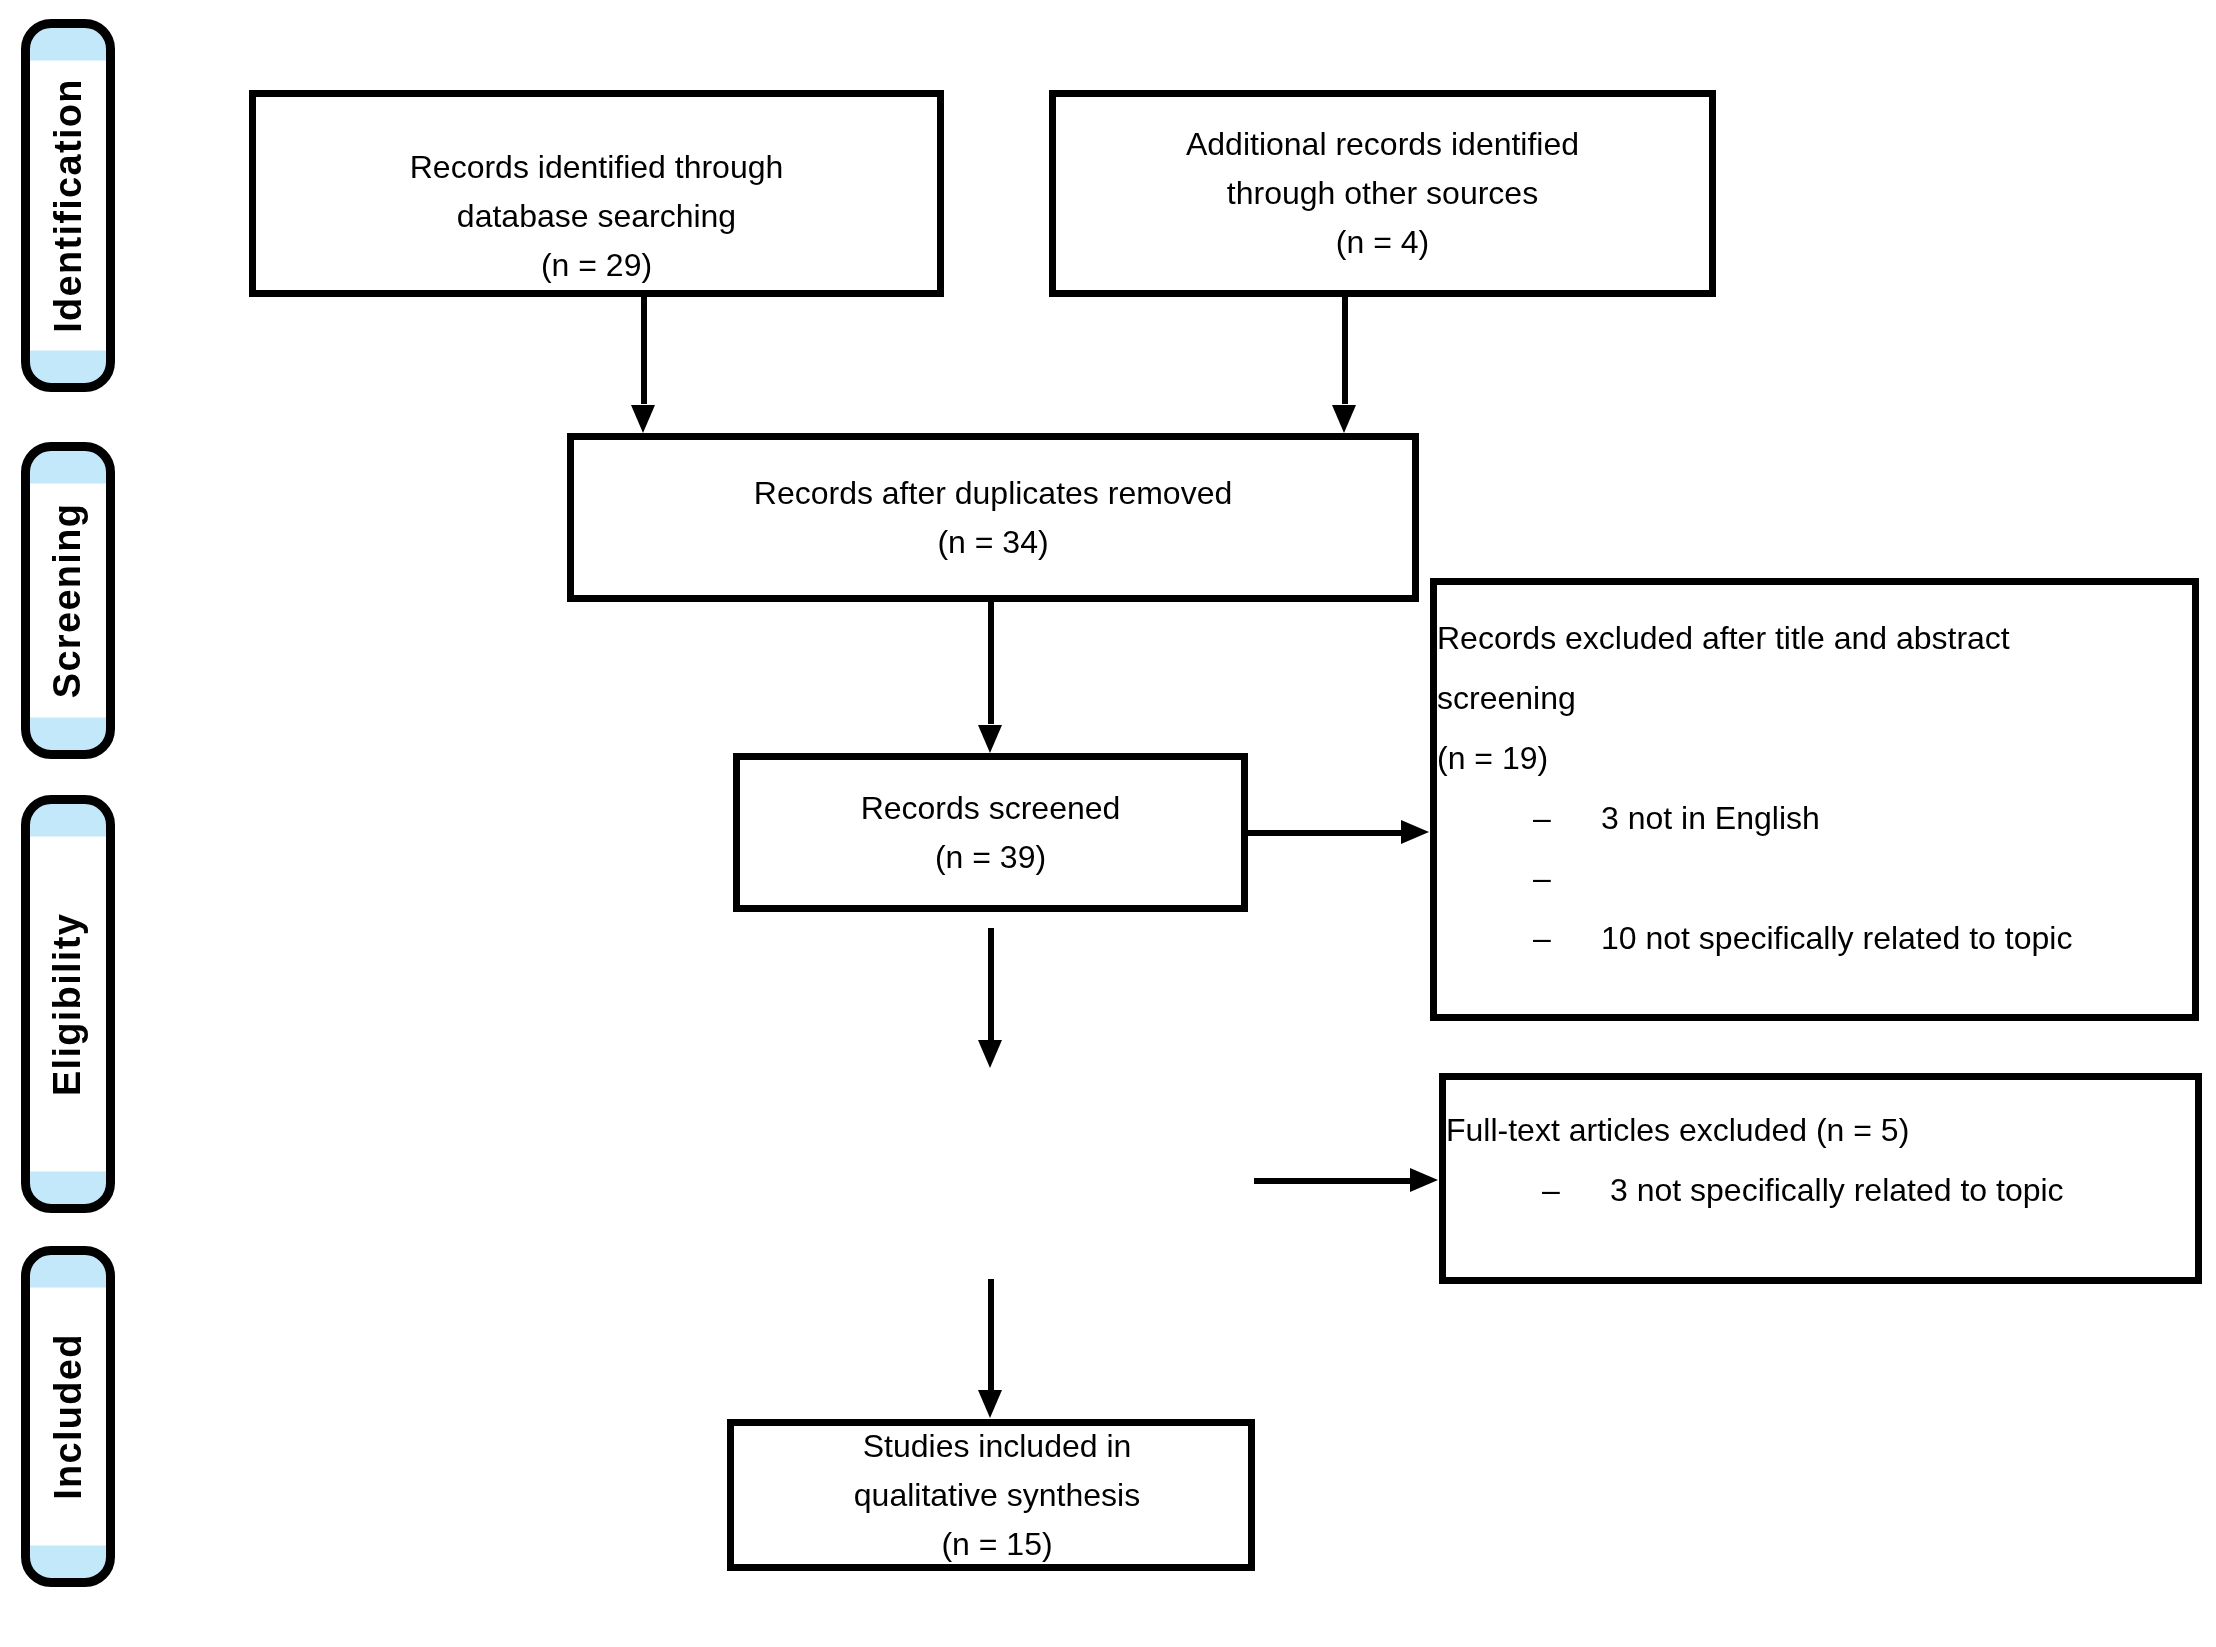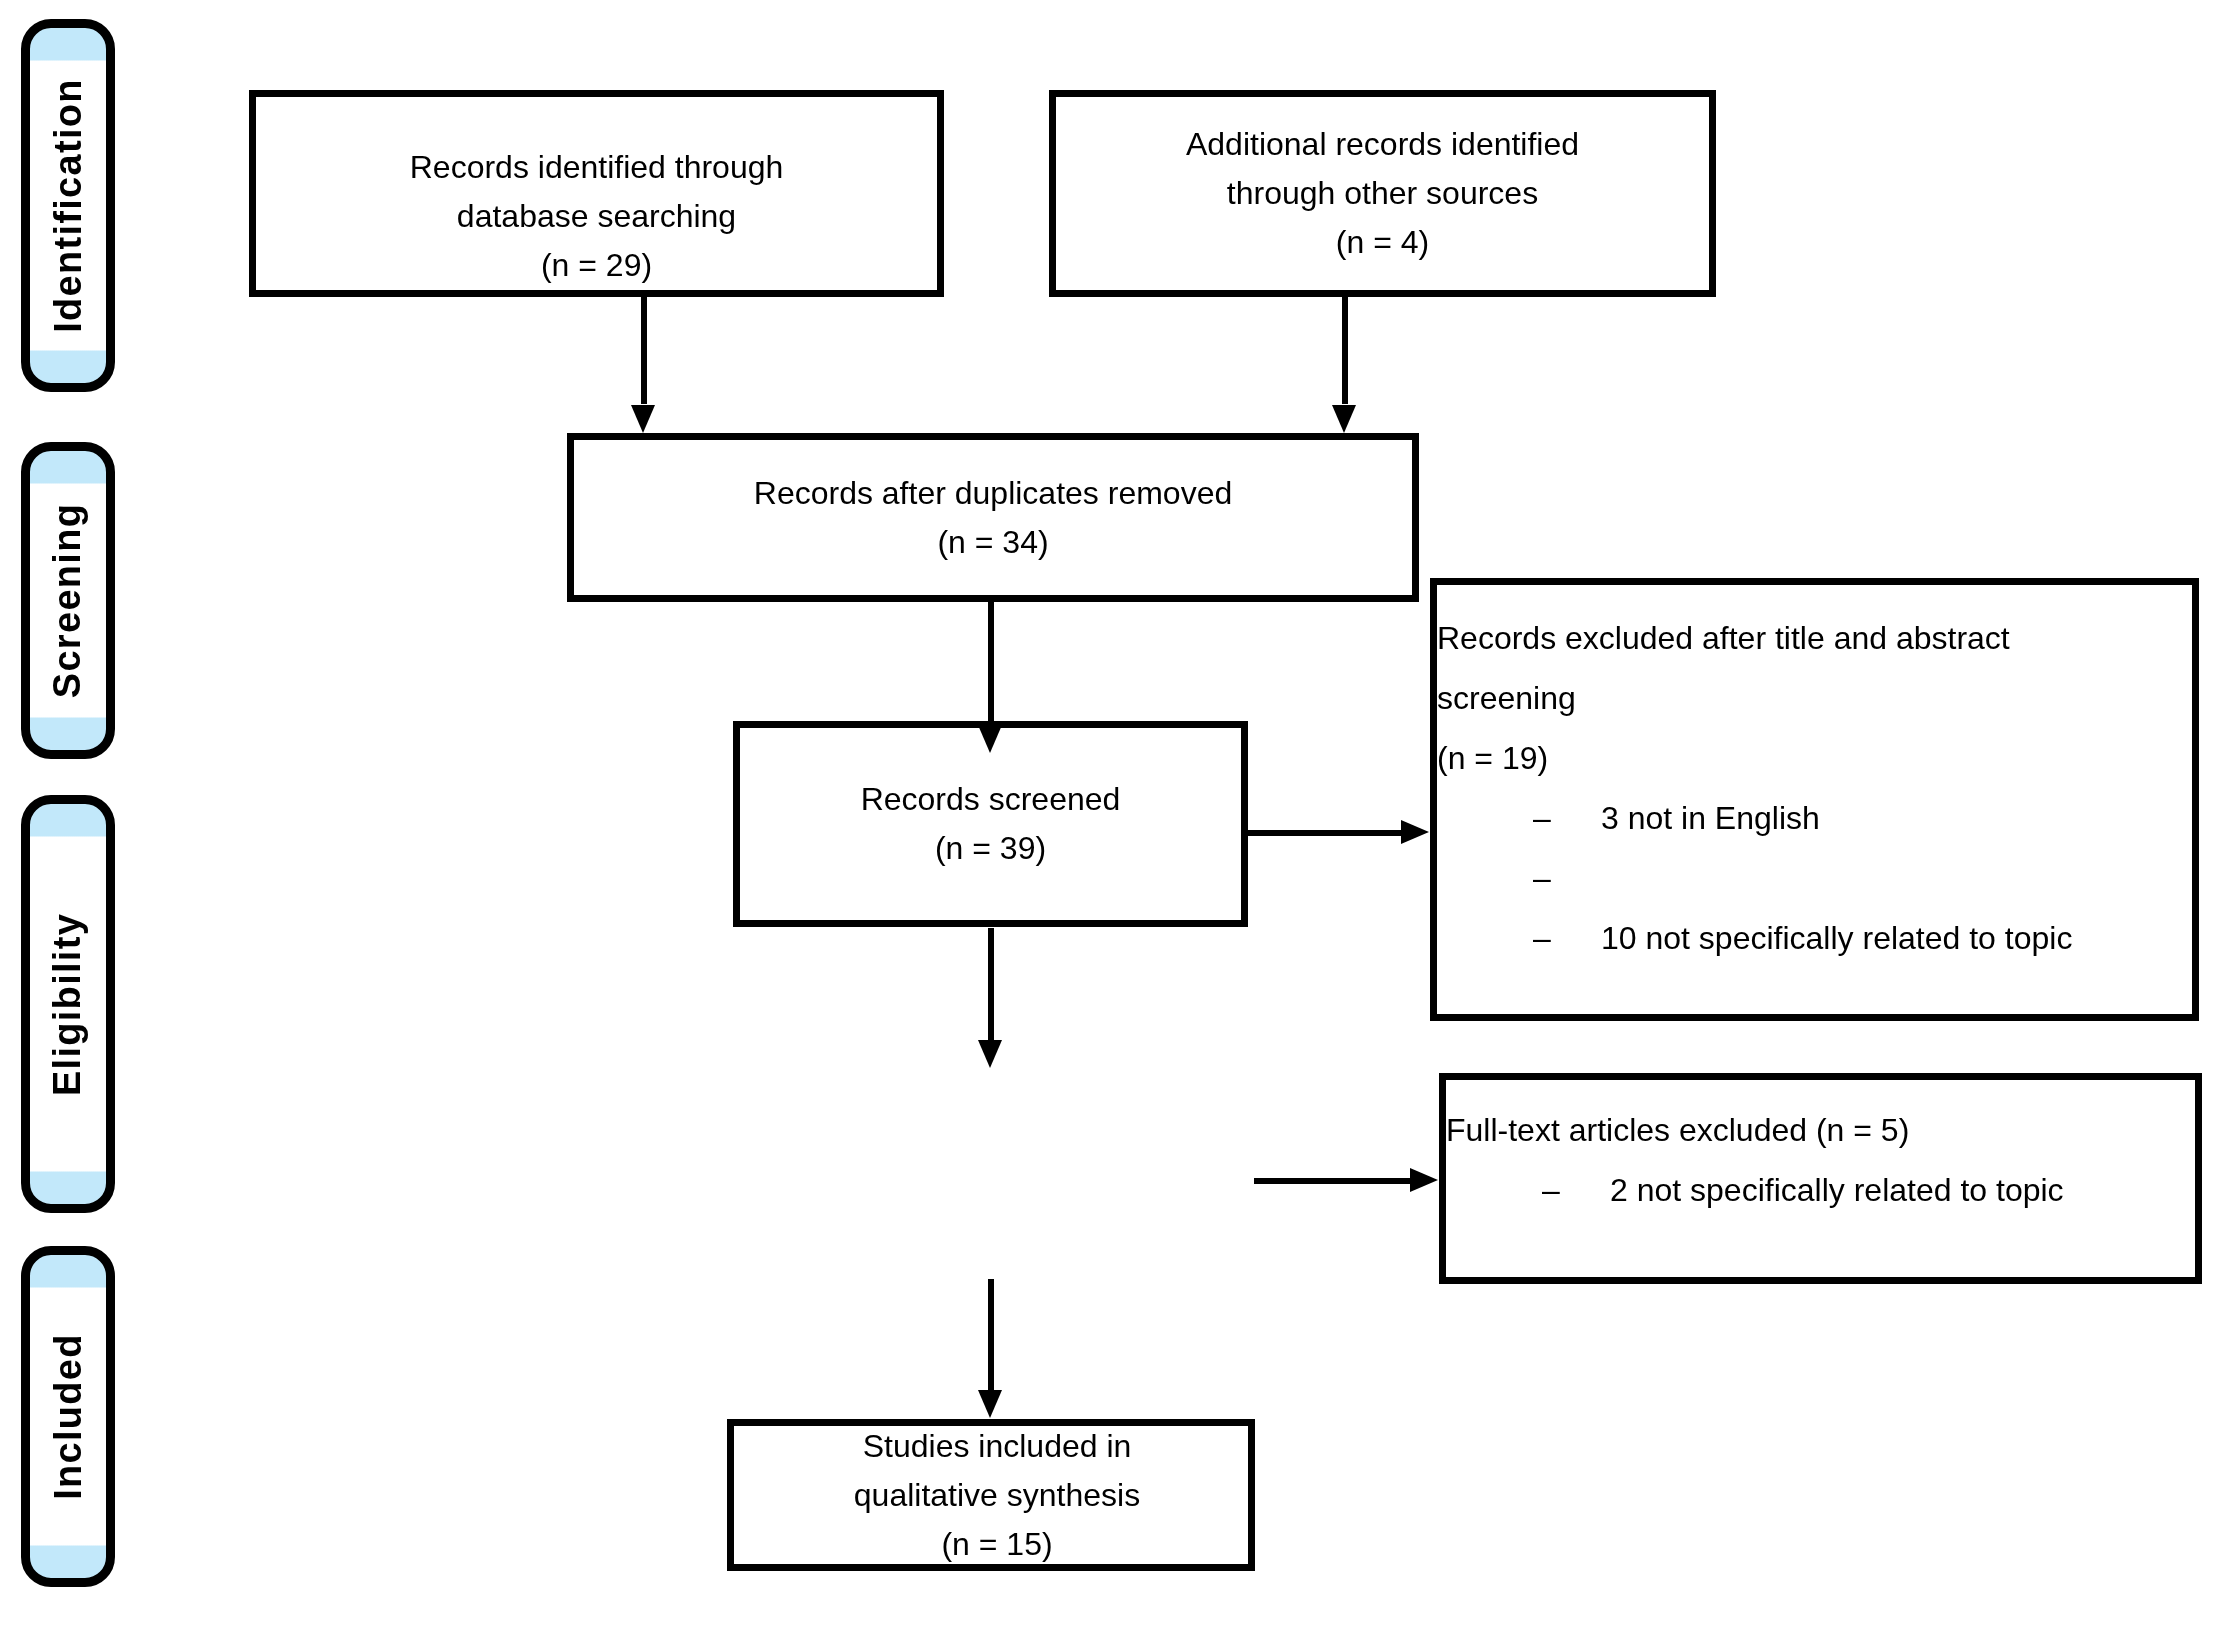--- a/index.html
+++ b/index.html
@@ -27,21 +27,21 @@
   .fbox{
     position:absolute;border:7.6px solid #000;background:#fff;
     box-sizing:border-box;
     display:flex;flex-direction:column;align-items:center;justify-content:center;
     font-size:32px;line-height:49px;text-align:center;
   }
   .fbox .txt{white-space:pre-line;}
   #box-identified{left:249px;top:90px;width:695px;height:207px;justify-content:flex-end;}
   #box-additional{left:1049px;top:90px;width:667px;height:207px;}
   #box-duplicates{left:567px;top:433px;width:852px;height:169px;}
-  #box-screened{left:733px;top:721px;width:515px;height:206px;}
+  #box-screened{left:733px;top:753px;width:515px;height:159px;}
   #box-fulltext{left:727px;top:1069px;width:526px;height:211px;}
   #box-included-studies{left:727px;top:1419px;width:528px;height:152px;padding-left:12px;}
 
   
   .fbox.exclusion{
     justify-content:flex-start;line-height:60px;
   }
   #box-excluded-screening{left:1430px;top:578px;width:769px;height:443px;padding-top:23px;}
   #box-excluded-fulltext{left:1439px;top:1073px;width:763px;height:211px;padding-top:19.7px;}
   .exclusion .title{white-space:pre-line;width:100%;text-align:left;}
@@ -136,21 +136,21 @@
       </div>
     </div>
   </div>
 
 
   <div class="fbox exclusion" id="box-excluded-fulltext">
     <div class="title">Full-text articles excluded (n = 5)</div>
     <div class="bullets">
       <div class="bullet">
         <span class="dash">–</span>
-        <span class="itm">2 not specifically related to topic</span>
+        <span class="itm">3 not specifically related to topic</span>
       </div>
     </div>
   </div>
 
   <div class="fbox" id="box-included-studies">
     <div class="txt">Studies included in
 qualitative synthesis
 (n = 15)</div>
   </div>
 

